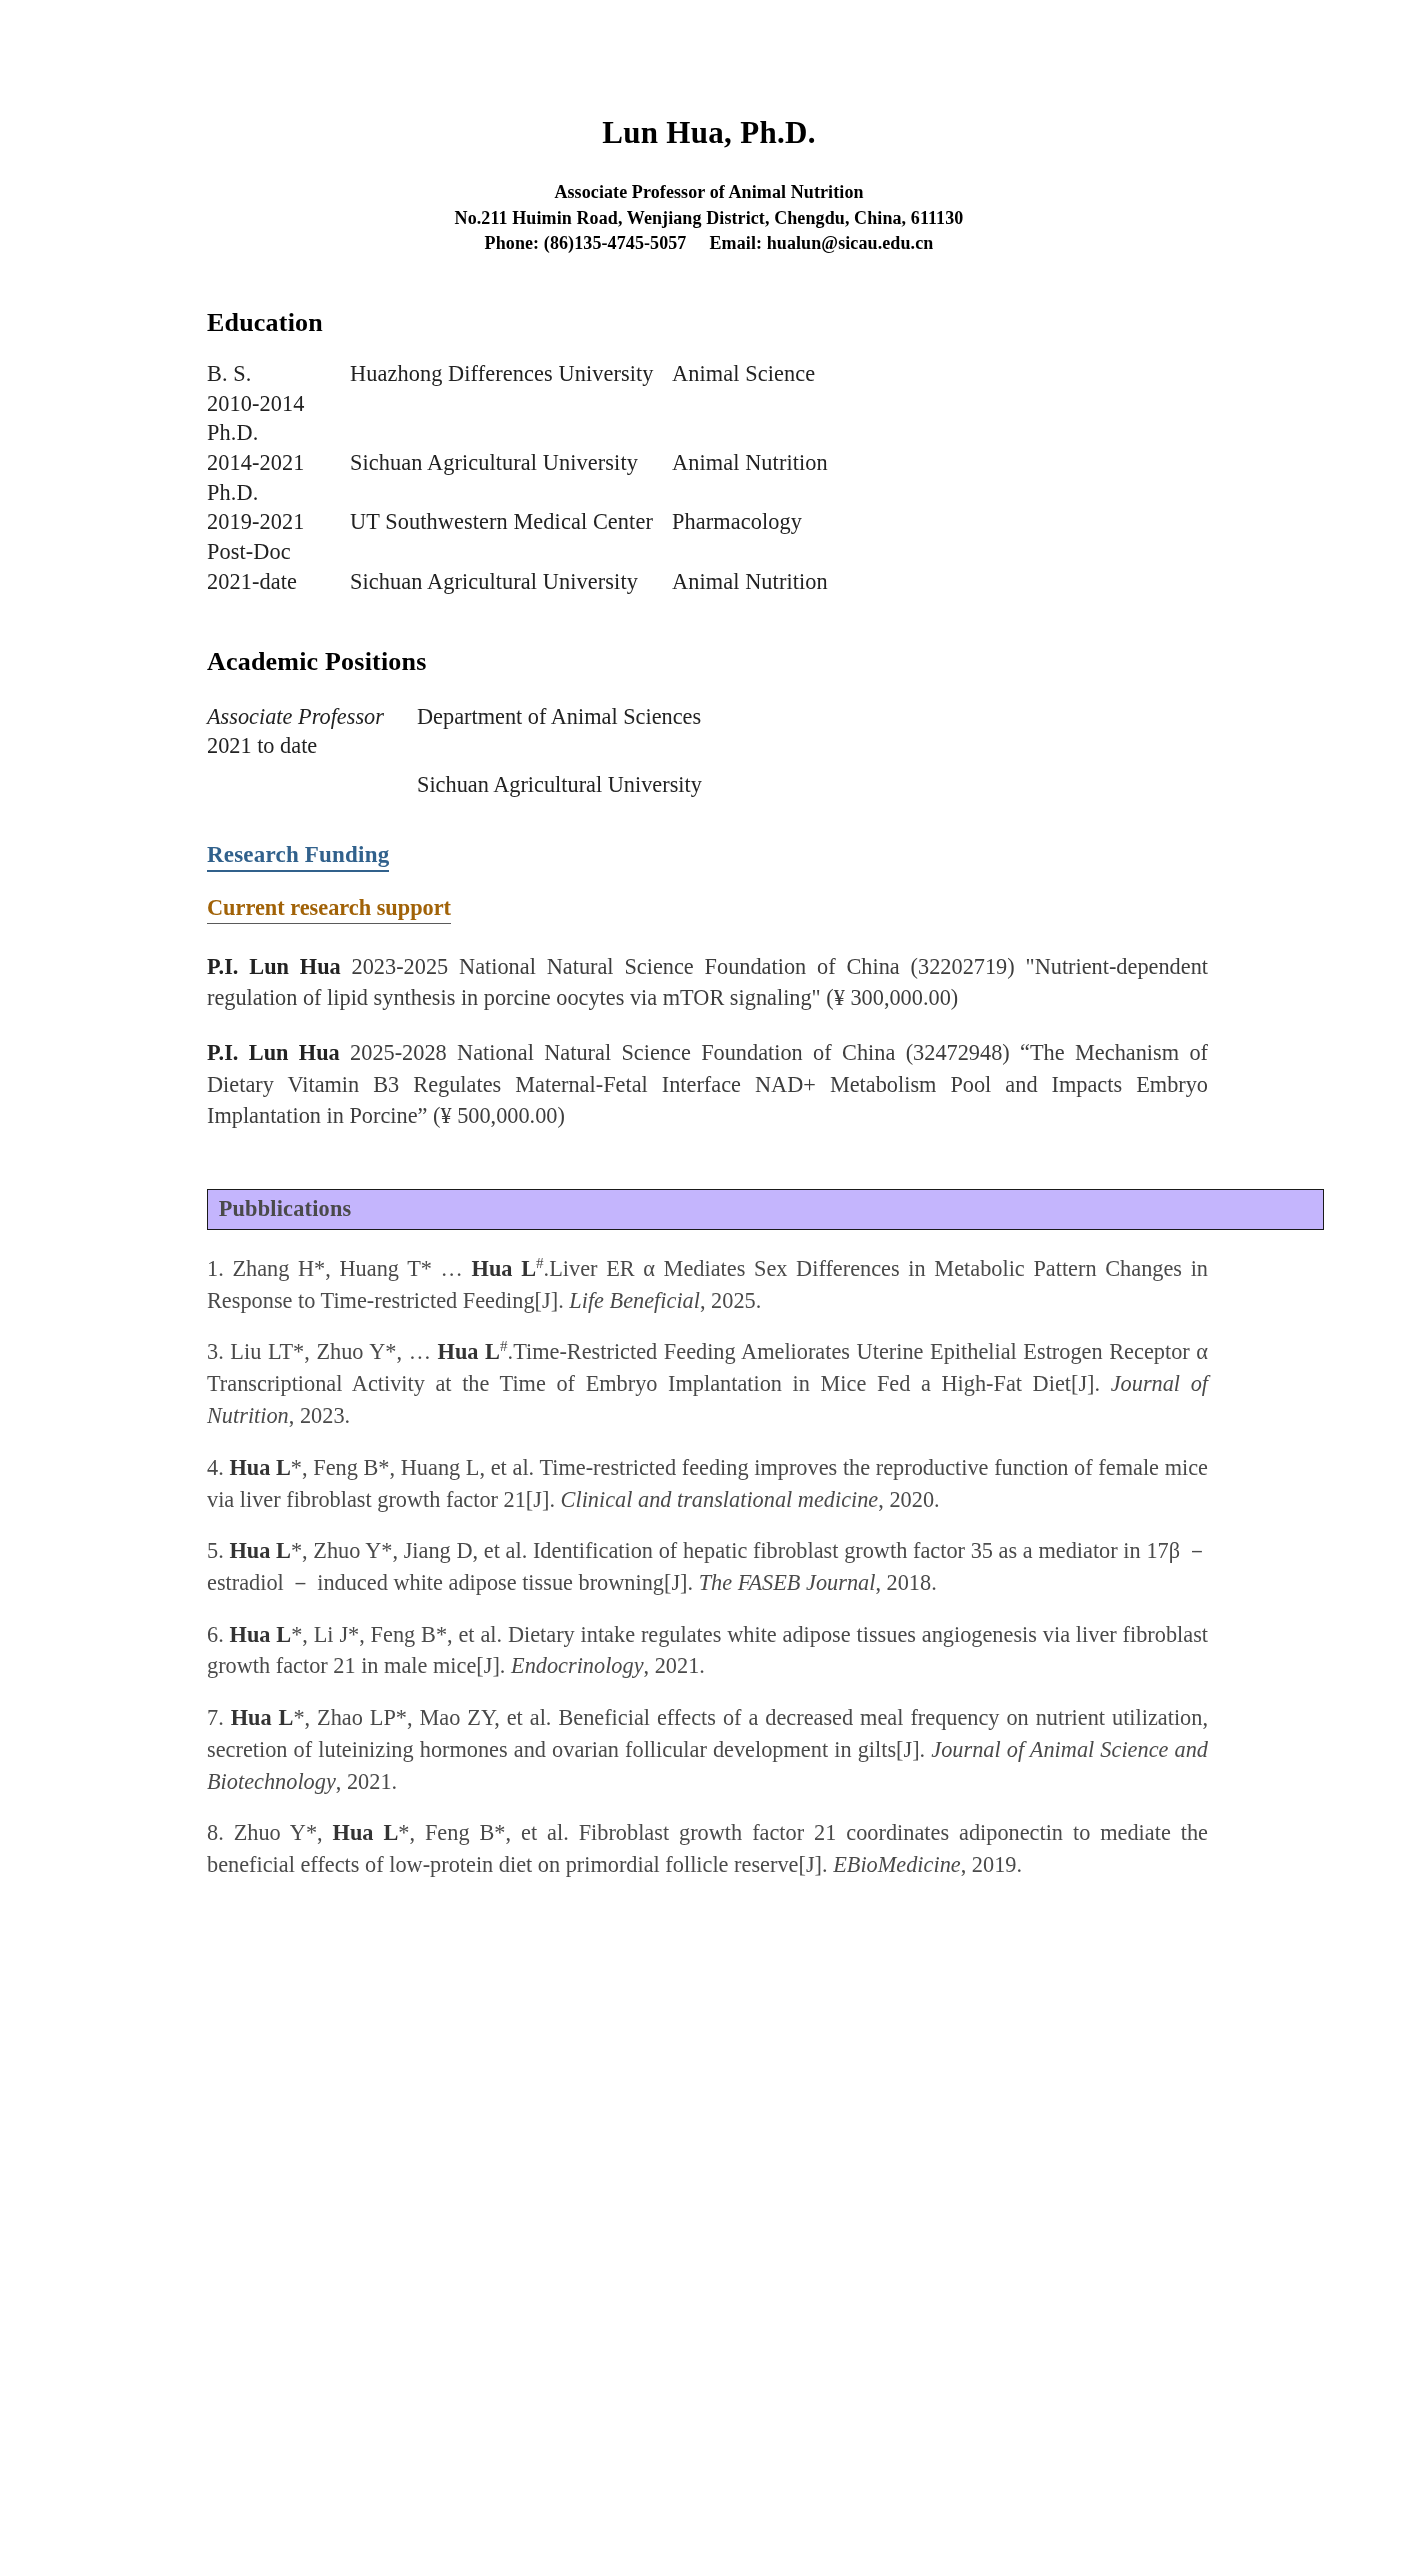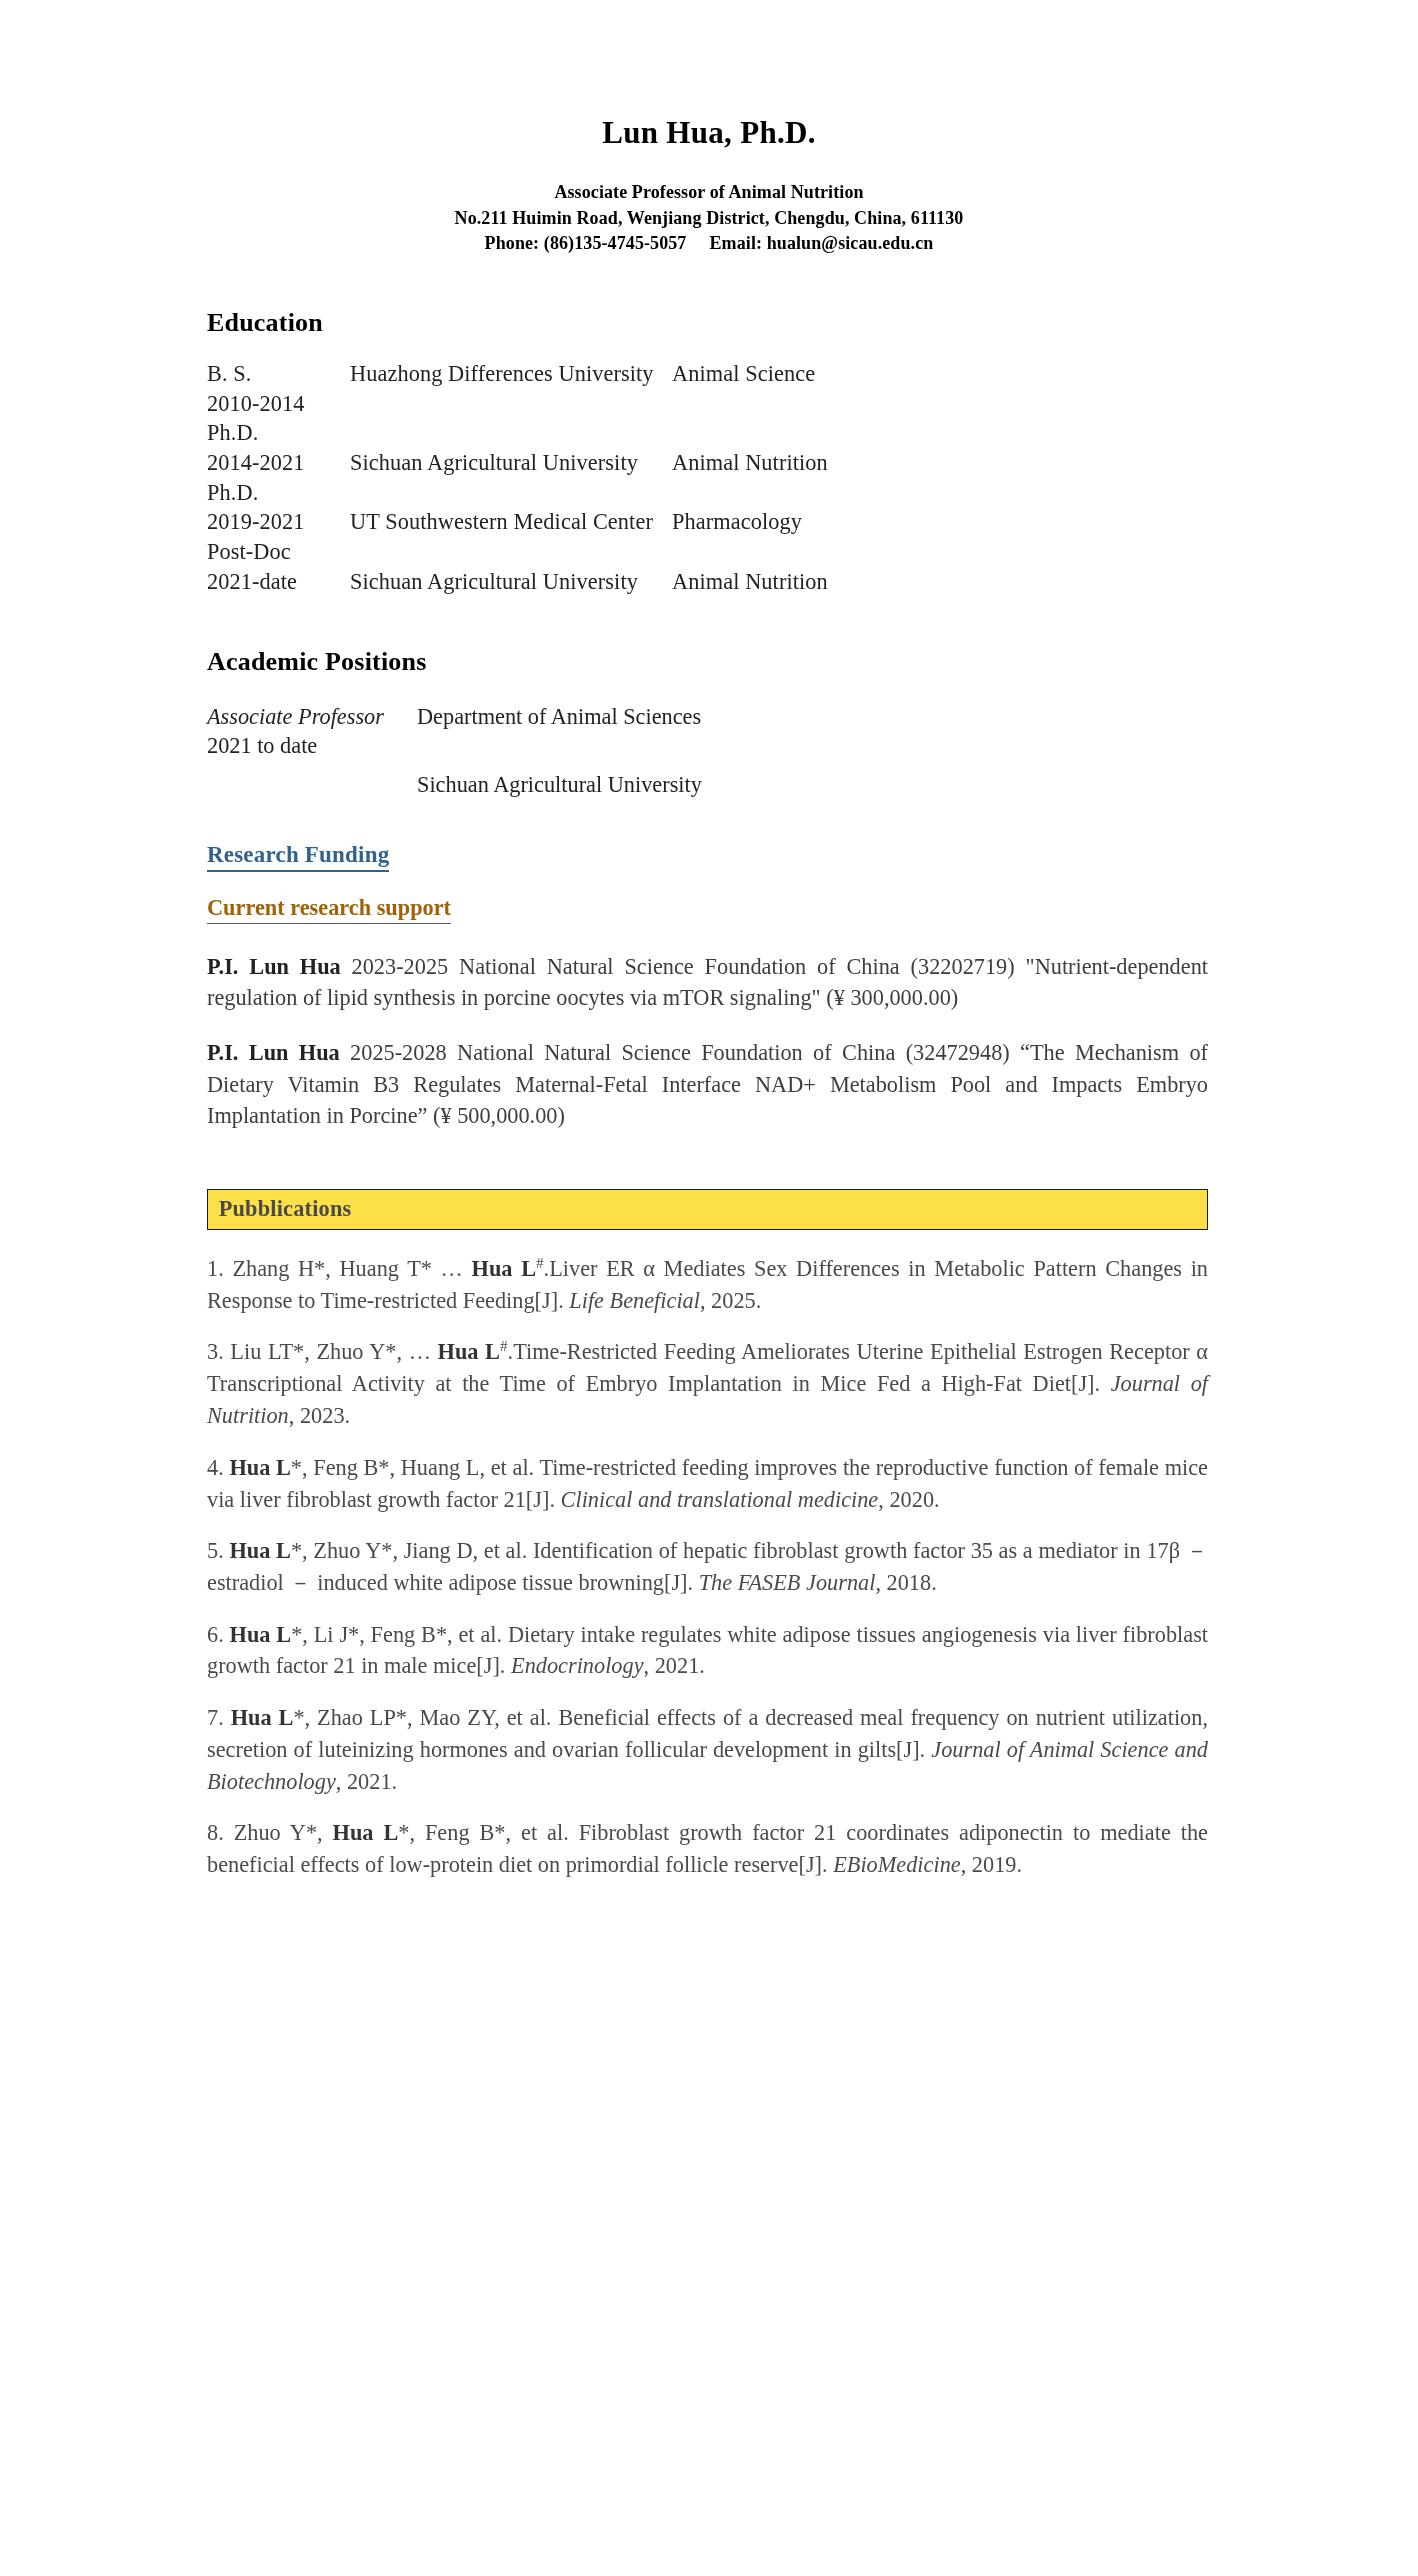--- a/index.html
+++ b/index.html
@@ -111,25 +111,25 @@
     color: #3d3d3d;
     line-height: 1.42;
     text-align: justify;
     text-justify: inter-word;
     margin: 0;
   }
   .grant b { color: #222222; font-weight: bold; }
 
   
   .pub-banner {
-    background: #fde047;
+    background: #c4b5fd;
     border: 1.3px solid #1a1a1a;
     box-sizing: border-box;
     height: 41px;
-    width: 1001px;
+    width: 1117px;
     display: flex;
     align-items: center;
   }
   .pub-banner-label {
     font-size: 22.3px;
     font-weight: bold;
     color: #4a4a4a;
     padding-left: 10.7px;
     line-height: 1;
     letter-spacing: 0.2px;

